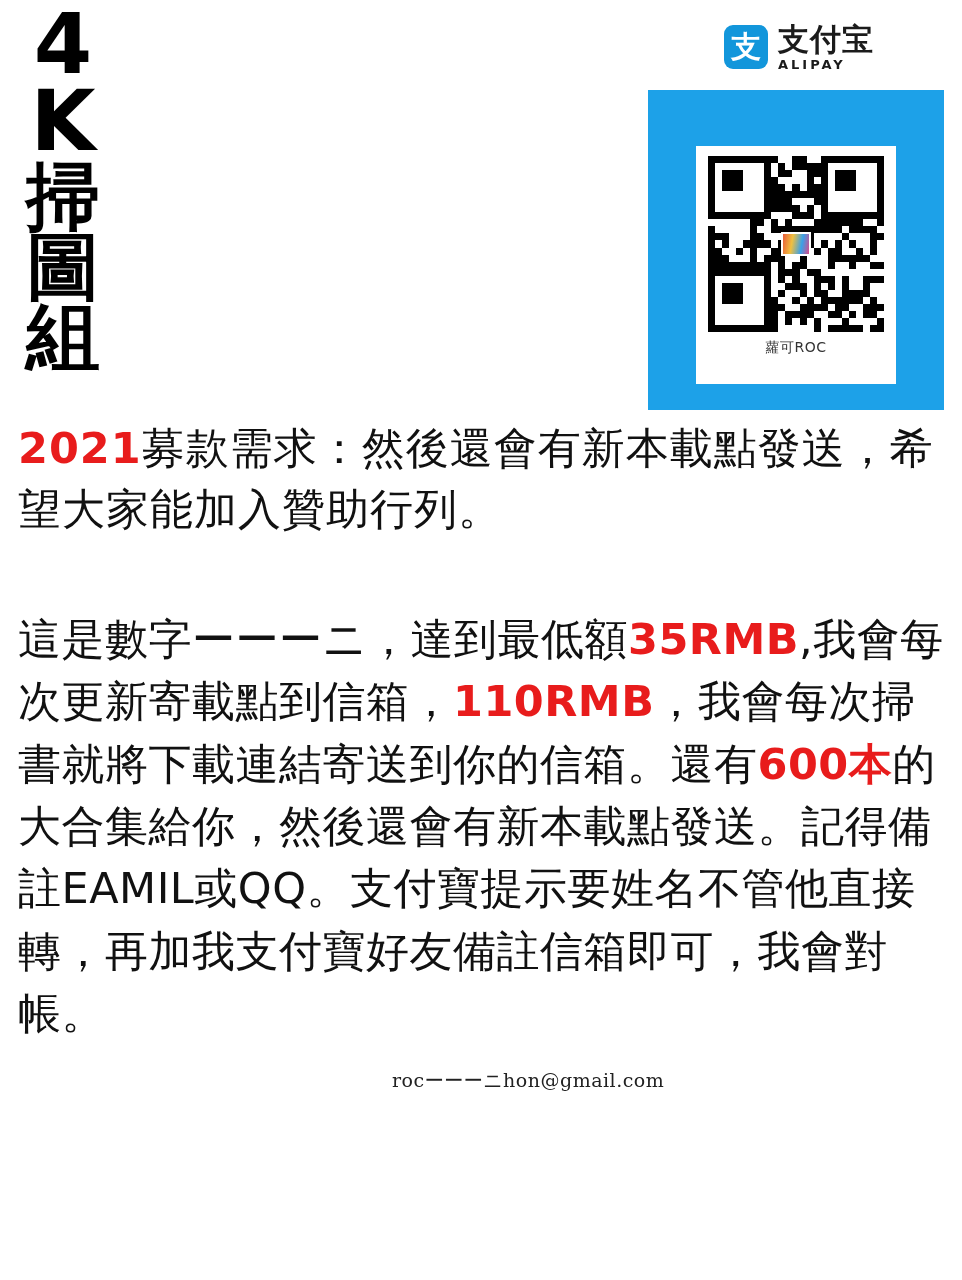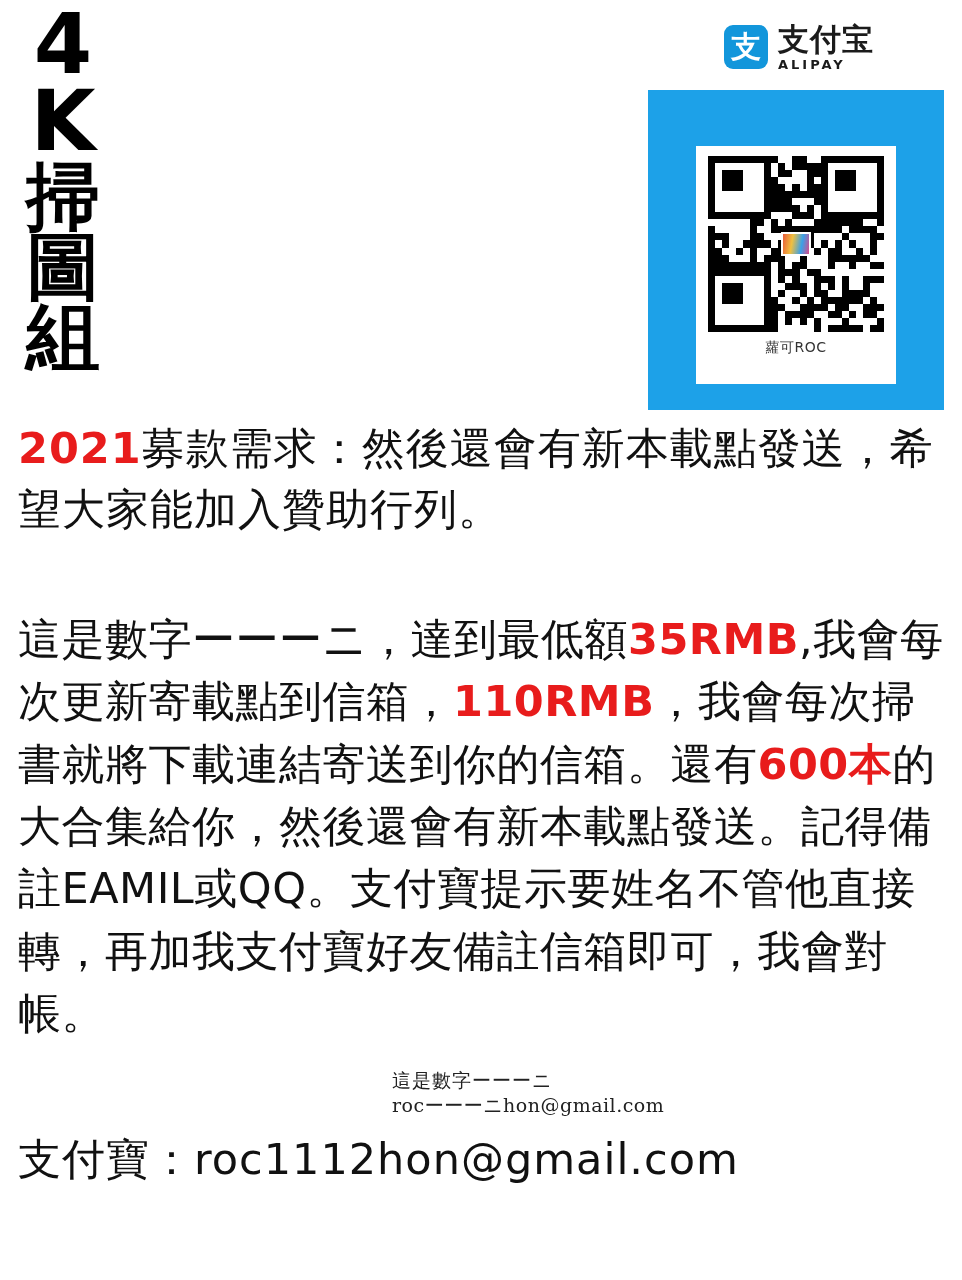--- a/index.html
+++ b/index.html
@@ -872,19 +872,17 @@
 
 <div class="body-text" id="para-1">
   <span class="hl">2021</span><span>募款需求：然後還會有新本載點發送，希望大家能加入贊助行列。</span>
 </div>
 
 <div class="body-text" id="para-2">
   <span>這是數字ーーーニ，達到最低額</span><span class="hl">35RMB</span><span>,我會每次更新寄載點到信箱，</span><span class="hl">110RMB</span><span>，我會每次掃書就將下載連結寄送到你的信箱。還有</span><span class="hl">600本</span><span>的大合集給你，然後還會有新本載點發送。記得備註EAMIL或QQ。支付寶提示要姓名不管他直接轉，再加我支付寶好友備註信箱即可，我會對帳。</span>
 </div>
 
 <div id="hand-note">
-  <div class="line1">這是數字ーーーニ</div>
   <div class="line2">rocーーーニhon@gmail.com</div>
 </div>
 
 <div id="footer">
-  <div class="email-line"><span>支付寶：</span><span>roc1112hon@gmail.com</span></div>
 </div>
 
 </body></html>

